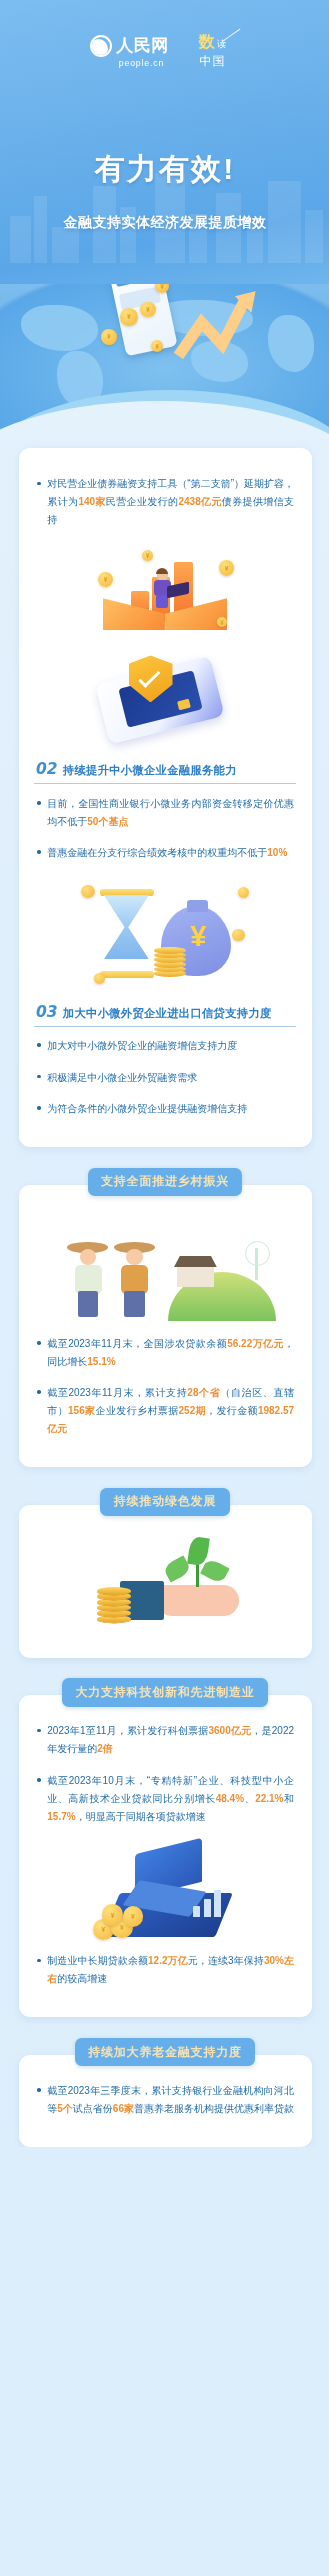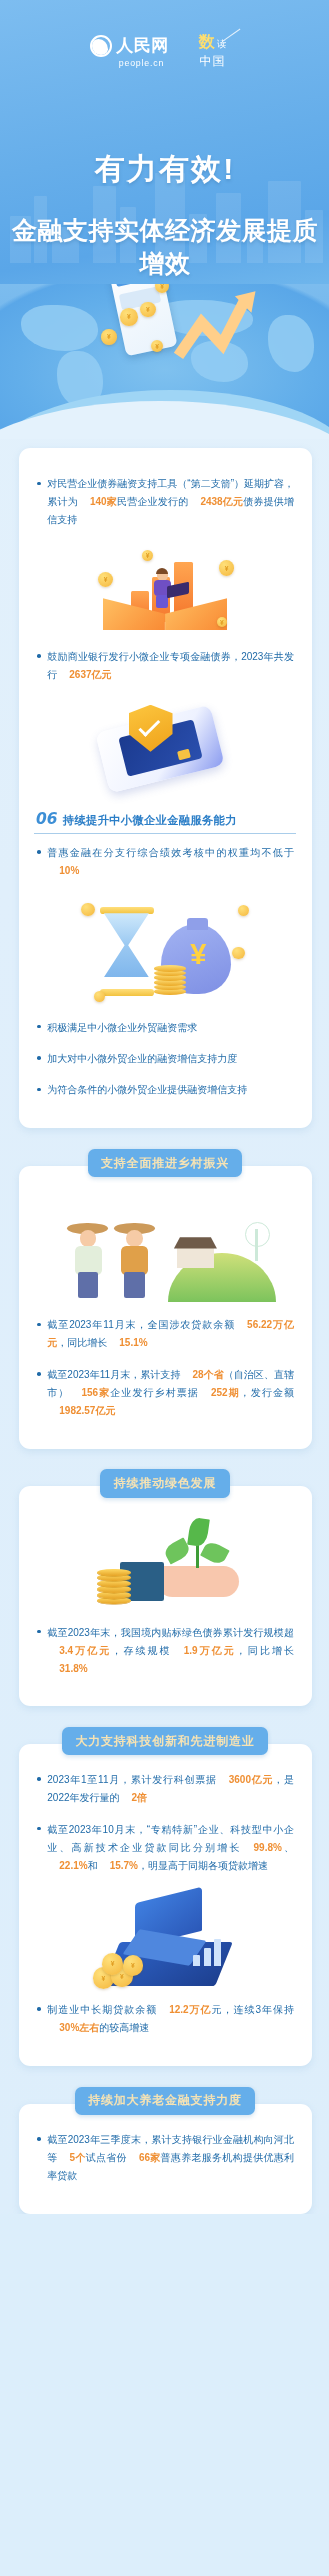--- a/index.html
+++ b/index.html
@@ -57,21 +57,21 @@
   .shu-row2 { font-size: 12px; color:#ffffff; letter-spacing:1px; font-family:"DejaVu Serif", serif;}
   .shu-line { position:absolute; width:21.6px; height:0.5px; background:#ffffff; opacity:.8;}
 
   .hero-title1 {
     position:absolute; top: 149px; left:0; width:330px; text-align:center;
     font-size: 30px; font-weight: 800; color:#ffffff; letter-spacing: 2.1px;
     text-shadow: 0 1.5px 3.1px rgba(40,90,140,.25);
   }
   .hero-title2 {
     position:absolute; top: 214px; left:0; width:330px; text-align:center;
-    font-size: 25px; font-weight: 800; color:#ffffff; letter-spacing: 0.5px;
+    font-size: 14px; font-weight: 800; color:#ffffff; letter-spacing: 0.5px;
     text-shadow: 0 1.5px 3.1px rgba(40,90,140,.25);
     font-family: Liberation Serif, serif;
   }
 
   
   .globe-band {
     position: relative; width: 330px; height: 155px; margin-top:-46px;
     background: radial-gradient(ellipse 268px 134px at 50% 55%, #7fc1ef 0%, #62aeea 55%, #5aa7e8 75%, rgba(90,167,232,0) 78%),
                 linear-gradient(180deg,#7cbcee 0%,#6cb3ec 60%,#6cb3ec 100%);
     overflow:hidden;
@@ -149,21 +149,21 @@
 
   ul.bullets { list-style:none; margin: 3.1px 4.1px 0; }
   ul.bullets > li {
     position:relative; padding-left: 11.3px; margin-bottom: 13.4px;
     font-size: 10px; line-height: 1.8; color:#1f6aa8; text-align: justify;
   }
   ul.bullets > li:before {
     content:""; position:absolute; left:1px; top:6.2px;
     width:3.6px; height:3.6px; border-radius:50%; background:#1f6aa8;
   }
-  .hl { color:#ef8f33; font-weight:800;padding-left:12px; }
+  .hl { color:#ef8f33; font-weight:800; }
 
   
   .ill { position:relative; height: 98px; margin: 3.1px 0 7.2px; }
   .ill-center { display:flex; align-items:center; justify-content:center; height:100%; }
 
   .bars-ill { position:relative; width: 118px; height: 77px; }
   .bar { position:absolute; bottom:8.2px; border-radius:1.5px 1.5px 0 0;
          background: linear-gradient(180deg,#ffa651,#f4742b); }
   .open-box-l, .open-box-r {
     position:absolute; bottom:0; width:62px; height:32px;
@@ -354,40 +354,40 @@
             <span class="laptop"></span>
             <span class="coin" style="left:-8.2px;top:18.5px;width:15.5px;height:15.5px;">¥</span>
             <span class="coin" style="right:-10.3px;top:7.2px;width:15.5px;height:15.5px;">¥</span>
             <span class="coin" style="left:36px;top:-3.1px;width:11.3px;height:11.3px;">¥</span>
             <span class="coin" style="right:-3.1px;bottom:3.1px;width:10.3px;height:10.3px;">¥</span>
           </div>
         </div>
       </div>
 
       <ul class="bullets">
-        <li>鼓励商业银行发行小微企业专项金融债券，2023年共发行<span class="hl">2637亿元</span></li>
       </ul>
 
       <div class="ill" style="height:103px">
         <div class="ill-center">
           <div class="card-phone">
             <span class="cp-body"></span>
             <span class="cp-card"></span>
             <span class="cp-chip"></span>
             <span class="cp-shield"></span>
             <span class="cp-check"></span>
           </div>
         </div>
       </div>
 
       <div class="sub-head">
-        <span class="sub-num">06</span>
+        <span class="sub-num">02</span>
         <span class="sub-title">持续提升中小微企业金融服务能力</span>
       </div>
       <ul class="bullets">
+        <li>目前，全国性商业银行小微业务内部资金转移定价优惠均不低于<span class="hl">50个基点</span></li>
         <li>普惠金融在分支行综合绩效考核中的权重均不低于<span class="hl">10%</span></li>
       </ul>
 
       <div class="ill" style="height:118px">
         <div class="ill-center">
           <div class="hour-ill">
             <span class="hg-top"></span>
             <span class="hg-glass"></span>
             <span class="hg-bot"></span>
             <span class="money-bag"></span>
@@ -402,23 +402,27 @@
                 <i style="bottom:23px"></i>
             </span>
             <span class="coin" style="left:-9.3px;top:-2.1px;width:13.4px;height:13.4px;"></span>
             <span class="coin" style="right:-9.3px;top:0px;width:11.3px;height:11.3px;"></span>
             <span class="coin" style="right:-5.2px;top:42px;width:12.4px;height:12.4px;"></span>
             <span class="coin" style="left:3.1px;bottom:-2.1px;width:11.3px;height:11.3px;"></span>
           </div>
         </div>
       </div>
 
-      <ul class="bullets">
+      <div class="sub-head">
+        <span class="sub-num">03</span>
+        <span class="sub-title">加大中小微外贸企业进出口信贷支持力度</span>
+      </div>
+      <ul class="bullets">
+        <li>加大对中小微外贸企业的融资增信支持力度</li>
         <li>积极满足中小微企业外贸融资需求</li>
-        <li>加大对中小微外贸企业的融资增信支持力度</li>
         <li>为符合条件的小微外贸企业提供融资增信支持</li>
       </ul>
     </div>
   </div>
 
   <div class="section">
     <div class="section-pill">支持全面推进乡村振兴</div>
     <div class="card">
       <div class="ill" style="height:116px">
         <div class="ill-center">
@@ -464,32 +468,29 @@
               <i style="bottom:0"></i>
                 <i style="bottom:5.7px"></i>
                 <i style="bottom:11.3px"></i>
               <i style="bottom:17px"></i>
                 <i style="bottom:23px"></i>
                 <i style="bottom:28px"></i>
             </span>
           </div>
         </div>
       </div>
-      <ul class="bullets">
-        <li>截至2023年末，我国境内贴标绿色债券累计发行规模超<span class="hl">3.4万亿元</span>，存续规模<span class="hl">1.9万亿元</span>，同比增长<span class="hl">31.8%</span></li>
-      </ul>
     </div>
   </div>
 
   <div class="section">
     <div class="section-pill">大力支持科技创新和先进制造业</div>
     <div class="card">
       <ul class="bullets">
         <li>2023年1至11月，累计发行科创票据<span class="hl">3600亿元</span>，是2022年发行量的<span class="hl">2倍</span></li>
-        <li>截至2023年10月末，“专精特新”企业、科技型中小企业、高新技术企业贷款同比分别增长<span class="hl">99.8%</span>、<span class="hl">22.1%</span>和<span class="hl">15.7%</span>，明显高于同期各项贷款增速</li>
+        <li>截至2023年10月末，“专精特新”企业、科技型中小企业、高新技术企业贷款同比分别增长<span class="hl">48.4%</span>、<span class="hl">22.1%</span>和<span class="hl">15.7%</span>，明显高于同期各项贷款增速</li>
       </ul>
       <div class="ill" style="height:106px">
         <div class="ill-center">
           <div class="laptop-ill">
             <span class="lp-base"></span>
             <span class="lp-screen"></span>
             <span class="lp-kb"></span>
             <span class="lp-bars">
               <i style="left:0;height:11.3px"></i>
                 <i style="left:10.3px;height:18.5px"></i>

